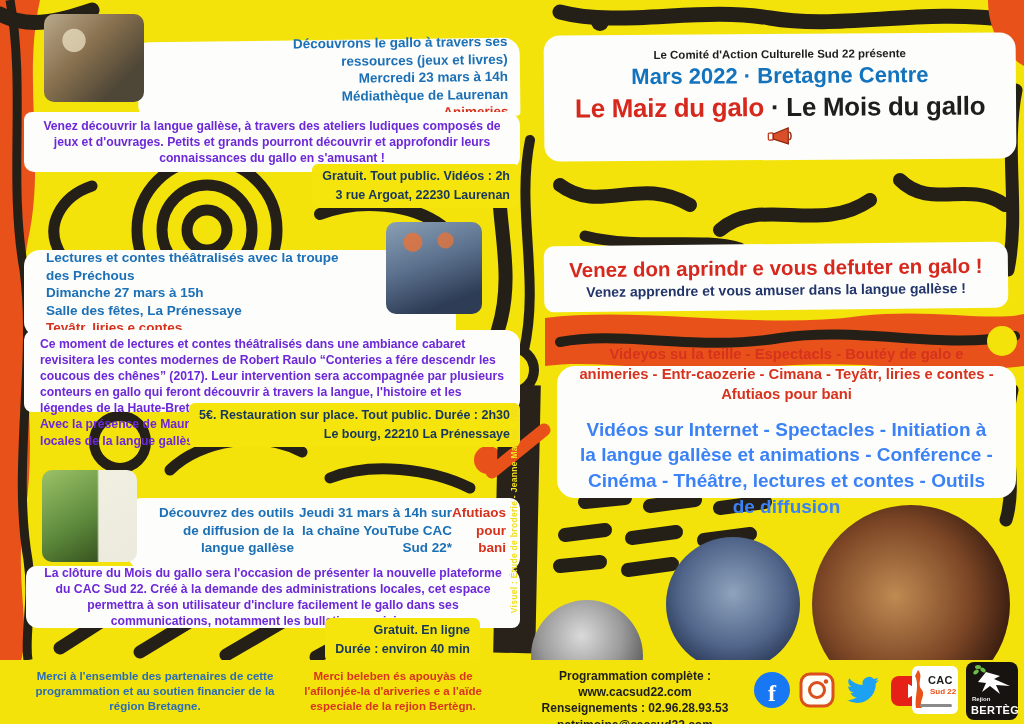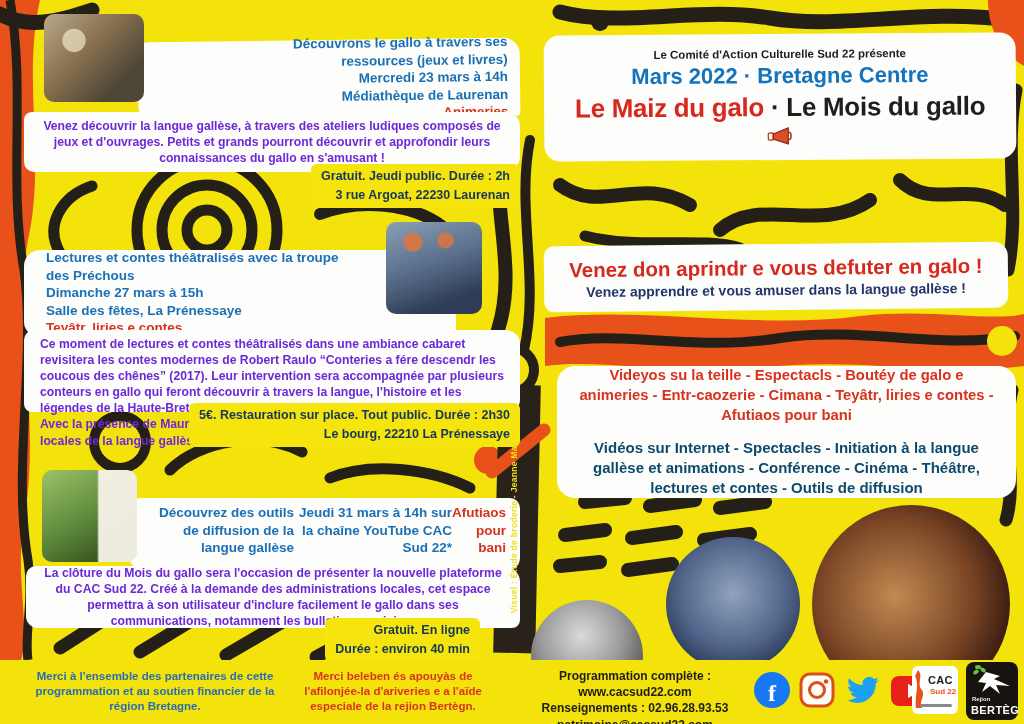--- a/index.html
+++ b/index.html
@@ -73,21 +73,21 @@
   #banner-box { left:544px; top:244px; width:464px; height:66px; transform:rotate(-0.6deg);
                 display:flex; flex-direction:column; align-items:center; justify-content:center;
                 gap:2px; text-align:center; border-radius:10px 14px 12px 10px; }
   #banner-title { font-size:20.5px; font-weight:bold; color:#D7281E; white-space:nowrap; }
   #banner-subtitle { font-size:14px; font-weight:bold; color:#22356B; }
 
   #program-box { left:557px; top:366px; width:459px; height:132px; border-radius:18px;
                  display:flex; flex-direction:column; align-items:center; justify-content:center;
                  gap:12px; text-align:center; padding:10px 20px; }
   #program-gallo { font-size:14.8px; font-weight:bold; color:#D7321E; line-height:1.35; }
-  #program-fr { font-size:15px; font-weight:bold; color:#0c4a6e; line-height:1.35; }
+  #program-fr { font-size:19px; font-weight:bold; color:#3b82f6; line-height:1.35; }
 
   #credit-vertical { position:absolute; left:392px; top:500px; width:250px; height:16px;
                      transform:rotate(-90deg); z-index:3; text-align:center; white-space:nowrap;
                      font-size:8.5px; font-weight:bold; color:#F0DF1C; letter-spacing:0.3px; }
 
   
   #footer { position:absolute; left:0; top:660px; width:1024px; height:64px;
             background:#F3E30A; z-index:4;padding-left:39px; }
   #thanks-fr { position:absolute; left:28px; top:9px; width:254px; text-align:center;
                font-size:11.5px; font-weight:bold; line-height:1.3; color:#2A6DB6; }
@@ -182,21 +182,21 @@
 <div class="whitebox evt-head" id="sec1-head">
   <div>Découvrons le gallo à travers ses ressources (jeux et livres)</div>
   <div>Mercredi 23 mars à 14h</div>
   <div>Médiathèque de Laurenan</div>
   <div class="tag">Animeries</div>
 </div>
 <div class="whitebox evt-para" id="sec1-para">
   <p>Venez découvrir la langue gallèse, à travers des ateliers ludiques composés de jeux et d'ouvrages. Petits et grands pourront découvrir et approfondir leurs connaissances du gallo en s'amusant !</p>
 </div>
 <div class="evt-info" id="sec1-info">
-  <div>Gratuit. Jeudi public. Durée : 2h</div>
+  <div>Gratuit. Tout public. Vidéos : 2h</div>
   <div>3 rue Argoat, 22230 Laurenan</div>
 </div>
 
 <div class="photo" id="photo-audience"></div>
 <div class="whitebox evt-head" id="sec2-head">
   <div>Lectures et contes théâtralisés avec la troupe des Préchous</div>
   <div>Dimanche 27 mars à 15h</div>
   <div>Salle des fêtes, La Prénessaye</div>
   <div class="tag">Teyâtr, liries e contes</div>
 </div>

